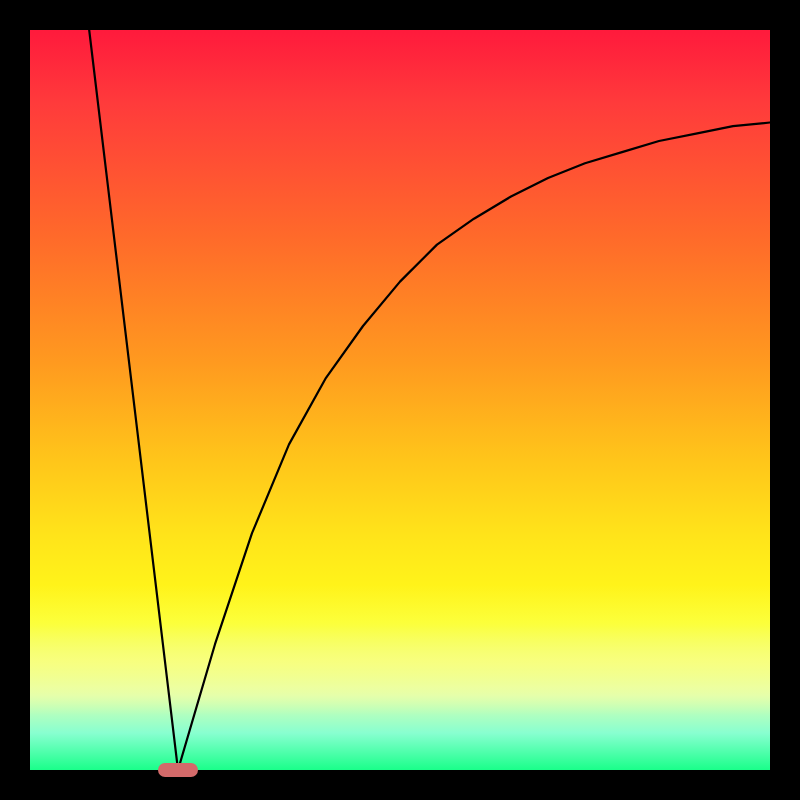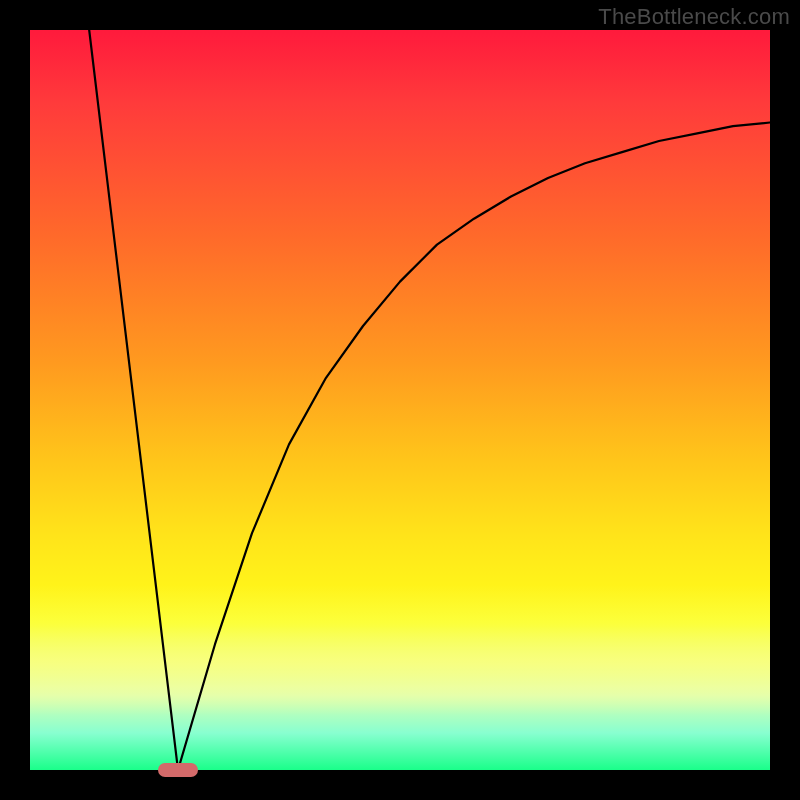--- a/index.html
+++ b/index.html
@@ -81,14 +81,13 @@
 <body>
 
 <div class="frame">
   <div class="plot-area">
     <div class="yellow-band"></div>
     <svg class="curve-svg" viewBox="0 0 740 740" preserveAspectRatio="none">
       <path fill="none" stroke="#000000" stroke-width="2.2" stroke-linecap="round" stroke-linejoin="round" d="M 59.2 0.0 L 148.0 740.0 L 148.0 740.0 L 185.0 614.2 L 222.0 503.2 L 259.0 414.4 L 296.0 347.8 L 333.0 296.0 L 370.0 251.6 L 407.0 214.6 L 444.0 188.7 L 481.0 166.5 L 518.0 148.0 L 555.0 133.2 L 592.0 122.1 L 629.0 111.0 L 666.0 103.6 L 703.0 96.2 L 740.0 92.5 "></path>
     </svg>
     <div class="marker" style="left: 148px; top: 740px; background: rgb(211, 106, 106);"></div>
   </div>
-  <div class="attribution">TheBottleneck.com</div>
 </div>
 
 </body></html>

